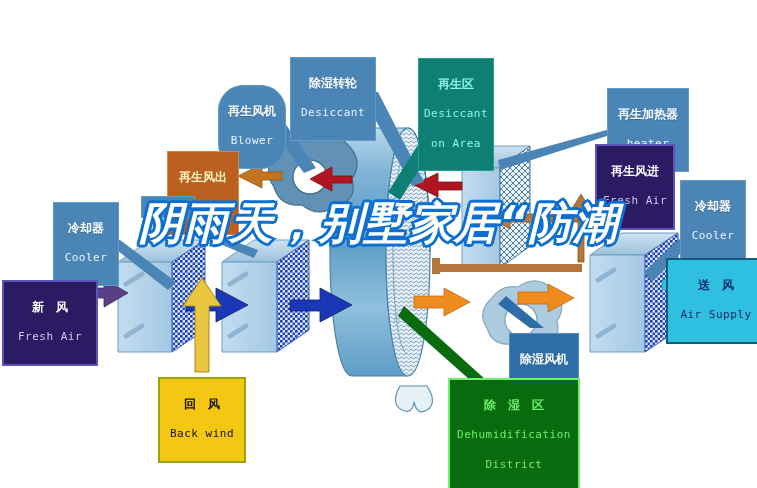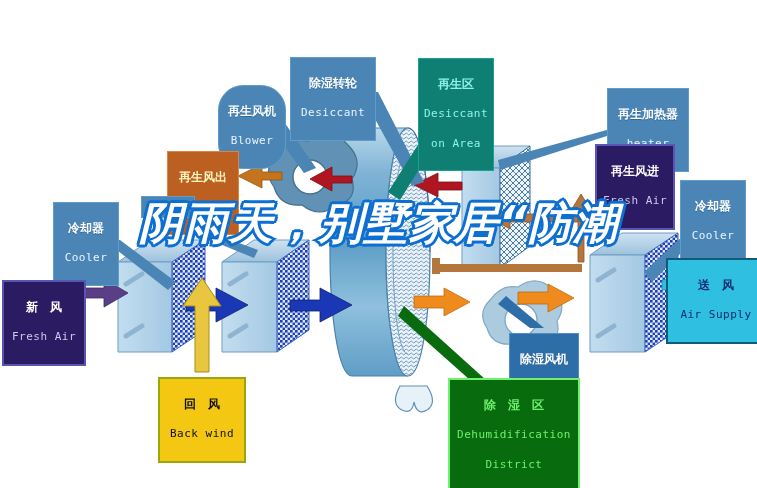--- a/index.html
+++ b/index.html
@@ -316,21 +316,21 @@
 
   <div class="lbl sb" style="left:141px;top:196px;width:54px;height:22px;overflow:hidden;">
     <span class="cn">冷却器</span>
   </div>
 
   <div class="lbl sb" style="left:53px;top:202px;width:66px;">
     <span class="cn">冷却器</span>
     <span class="en">Cooler</span>
   </div>
 
-  <div class="lbl purple" style="left:2px;top:280px;width:84px;text-align:center;">
+  <div class="lbl purple" style="left:2px;top:280px;width:96px;text-align:center;">
     <span class="cn">新　风</span>
     <span class="en">Fresh Air</span>
   </div>
 
   <div class="lbl yellow" style="left:158px;top:377px;width:88px;">
     <span class="cn">回　风</span>
     <span class="en">Back wind</span>
   </div>
 
   <div class="lbl sb" style="left:509px;top:333px;width:70px;background:#2e6ea8;border-color:#4f8ec4;">

